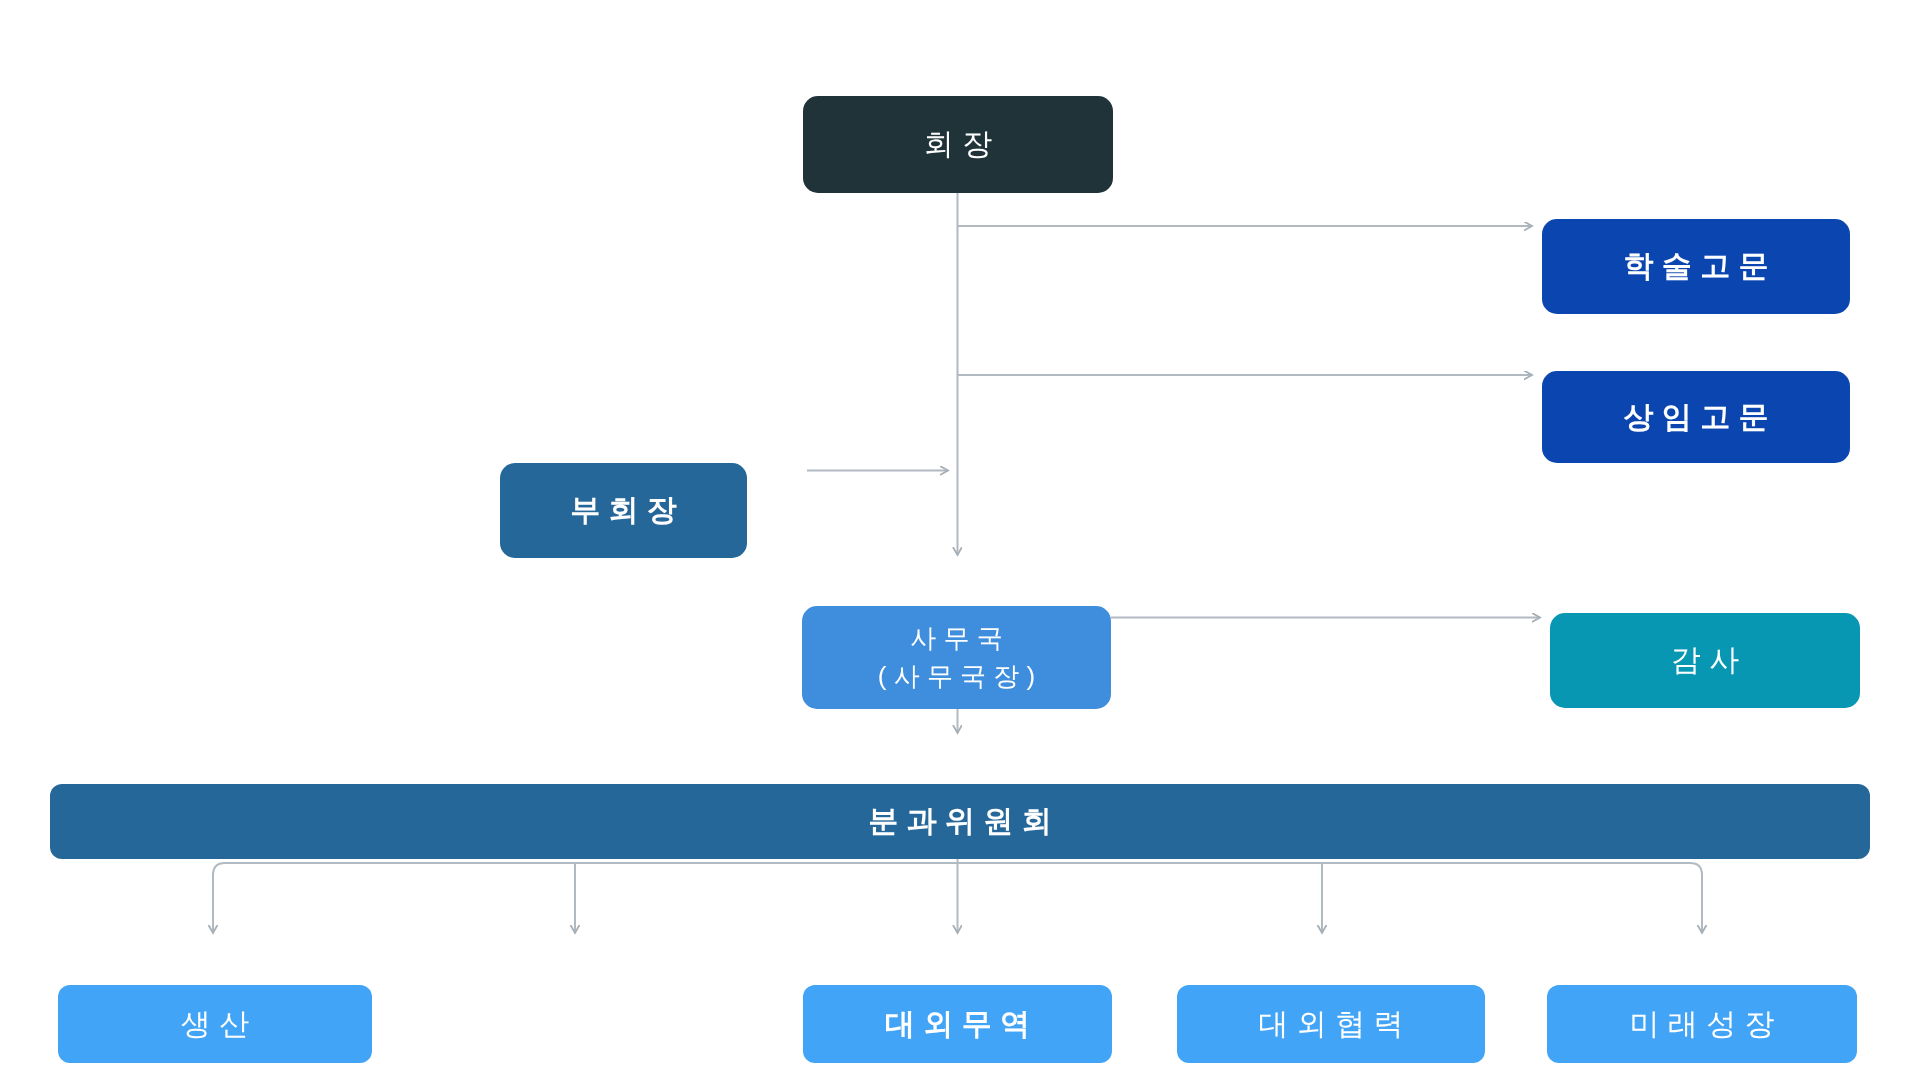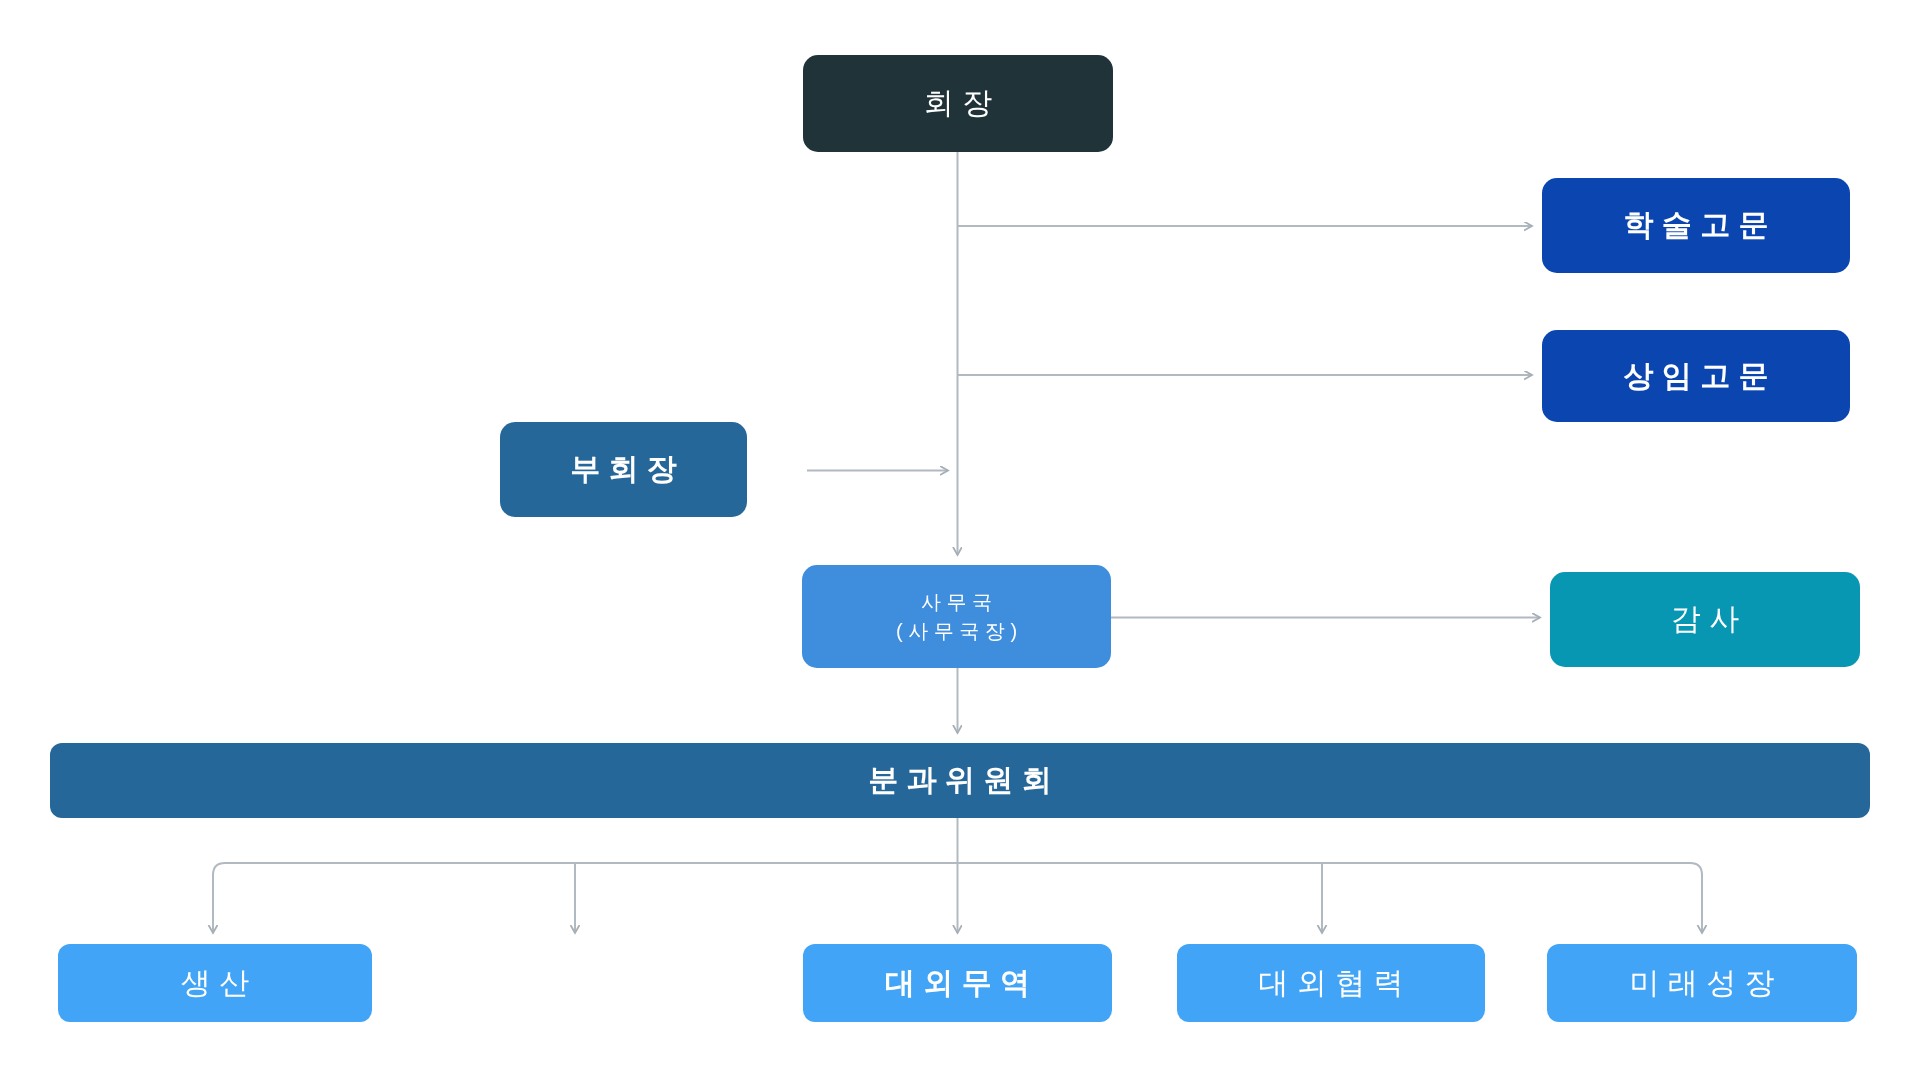--- a/index.html
+++ b/index.html
@@ -1,22 +1,22 @@
 <!DOCTYPE html>
 <html><head>
 <meta charset="utf-8">
 <style>
   html,body{margin:0;padding:0;background:#ffffff;}
   body{font-family:"Liberation Sans","DejaVu Sans",sans-serif;}
   .canvas{position:relative;width:1920px;height:1080px;background:#ffffff;overflow:hidden;}
   .edges{position:absolute;left:0;top:0;width:1920px;height:1080px;pointer-events:none;}
   .node{position:absolute;display:flex;align-items:center;justify-content:center;
-        color:#ffffff;font-size:30px;border-radius:15px;text-align:center;box-sizing:border-box;}
+        color:#ffffff;font-size:30px;border-radius:15px;text-align:center;box-sizing:border-box;margin-top:41px;}
   .node.bold{font-weight:700;}
-  .node.two-line{flex-direction:column;line-height:1.45;font-size:20px;}
+  .node.two-line{flex-direction:column;line-height:1.45;font-size:26px;}
   
   .n-chairman     {left:803px; top:55px;  width:310px; height:97px;  background:#1f3339;}
   .n-academic     {left:1542px;top:178px; width:308px; height:95px;  background:#0b45b0;}
   .n-standing     {left:1542px;top:330px; width:308px; height:92px;  background:#0b45b0;}
   .n-vice         {left:500px; top:422px; width:247px; height:95px;  background:#26679a;}
   .n-secretariat  {left:802px; top:565px; width:309px; height:103px; background:#3e8edd;}
   .n-auditor      {left:1550px;top:572px; width:310px; height:95px;  background:#0797b2;}
   .n-committee    {left:50px;  top:743px; width:1820px;height:75px;  background:#26679a;border-radius:12px;}
   .dept           {top:944px; height:78px; background:#41a4f6; border-radius:12px;}
   .n-production   {left:58px;  width:314px;}

